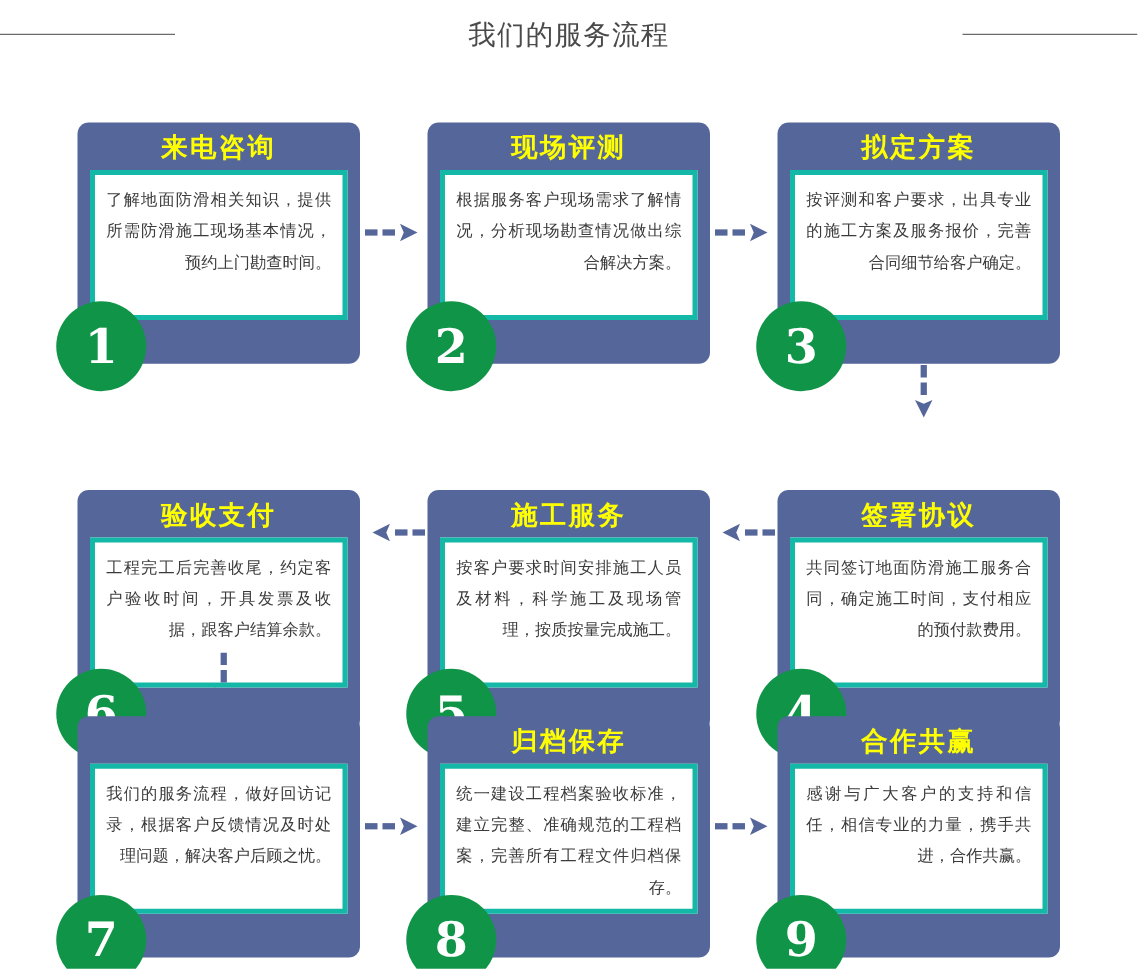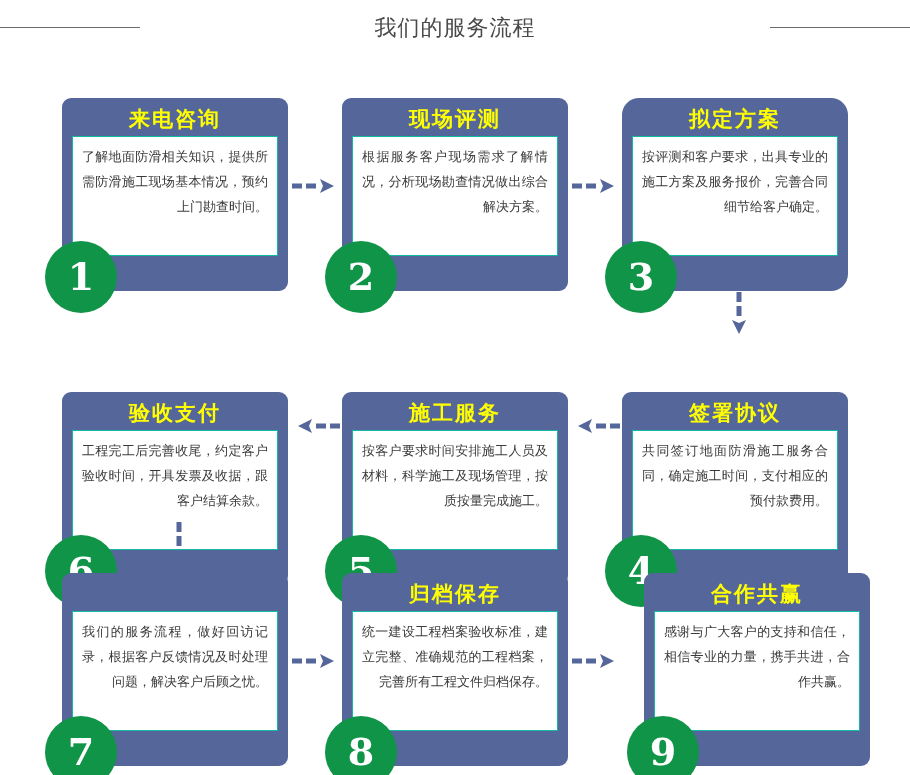--- a/index.html
+++ b/index.html
@@ -66,21 +66,21 @@
     font-weight: 700;
     letter-spacing: 2px;
   }
   .card-body {
     position: absolute;
     top: 38px;
     left: 10px;
     width: 206px;
     height: 120px;
     background: #ffffff;
-    border: 1px solid #14b8a6;
+    border: 4px solid #14b8a6;
     padding: 7px 9px 5px 9px;
     color: #3b3b3b;
     font-size: 13px;
     line-height: 25px;
     text-align: justify;
     text-align-last: right;
     overflow: hidden;
   }
   .badge {
     position: absolute;
@@ -129,21 +129,21 @@
     <div class="card-body">了解地面防滑相关知识，提供所需防滑施工现场基本情况，预约上门勘查时间。</div>
     <div class="badge">1</div>
   </div>
 
   <div class="card" style="left:342px; top:98px;padding-left:36px;">
     <div class="card-title">现场评测</div>
     <div class="card-body">根据服务客户现场需求了解情况，分析现场勘查情况做出综合解决方案。</div>
     <div class="badge">2</div>
   </div>
 
-  <div class="card" style="left:622px; top:98px;border-radius:17px;">
+  <div class="card" style="left:622px; top:98px;">
     <div class="card-title">拟定方案</div>
     <div class="card-body">按评测和客户要求，出具专业的施工方案及服务报价，完善合同细节给客户确定。</div>
     <div class="badge">3</div>
   </div>
 
   <div class="card" style="left:62px; top:392px;">
     <div class="card-title">验收支付</div>
     <div class="card-body">工程完工后完善收尾，约定客户验收时间，开具发票及收据，跟客户结算余款。</div>
     <div class="badge">6</div>
   </div>
@@ -164,21 +164,21 @@
     <div class="card-body">我们的服务流程，做好回访记录，根据客户反馈情况及时处理问题，解决客户后顾之忧。</div>
     <div class="badge">7</div>
   </div>
 
   <div class="card" style="left:342px; top:573px;">
     <div class="card-title">归档保存</div>
     <div class="card-body">统一建设工程档案验收标准，建立完整、准确规范的工程档案，完善所有工程文件归档保存。</div>
     <div class="badge">8</div>
   </div>
 
-  <div class="card" style="left:644px; top:573px;">
+  <div class="card" style="left:622px; top:573px;">
     <div class="card-title">合作共赢</div>
     <div class="card-body">感谢与广大客户的支持和信任，相信专业的力量，携手共进，合作共赢。</div>
     <div class="badge">9</div>
   </div>
 
   <div class="arrow-h" style="left:292px; top:175px;">
     <svg width="48" height="22" viewBox="0 0 48 22">
       <rect x="0" y="8.5" width="10" height="5" fill="#55669A"></rect>
       <rect x="14" y="8.5" width="10" height="5" fill="#55669A"></rect>
       <path d="M28 4 L42 11 L28 18 L31 11 Z" fill="#55669A"></path>

